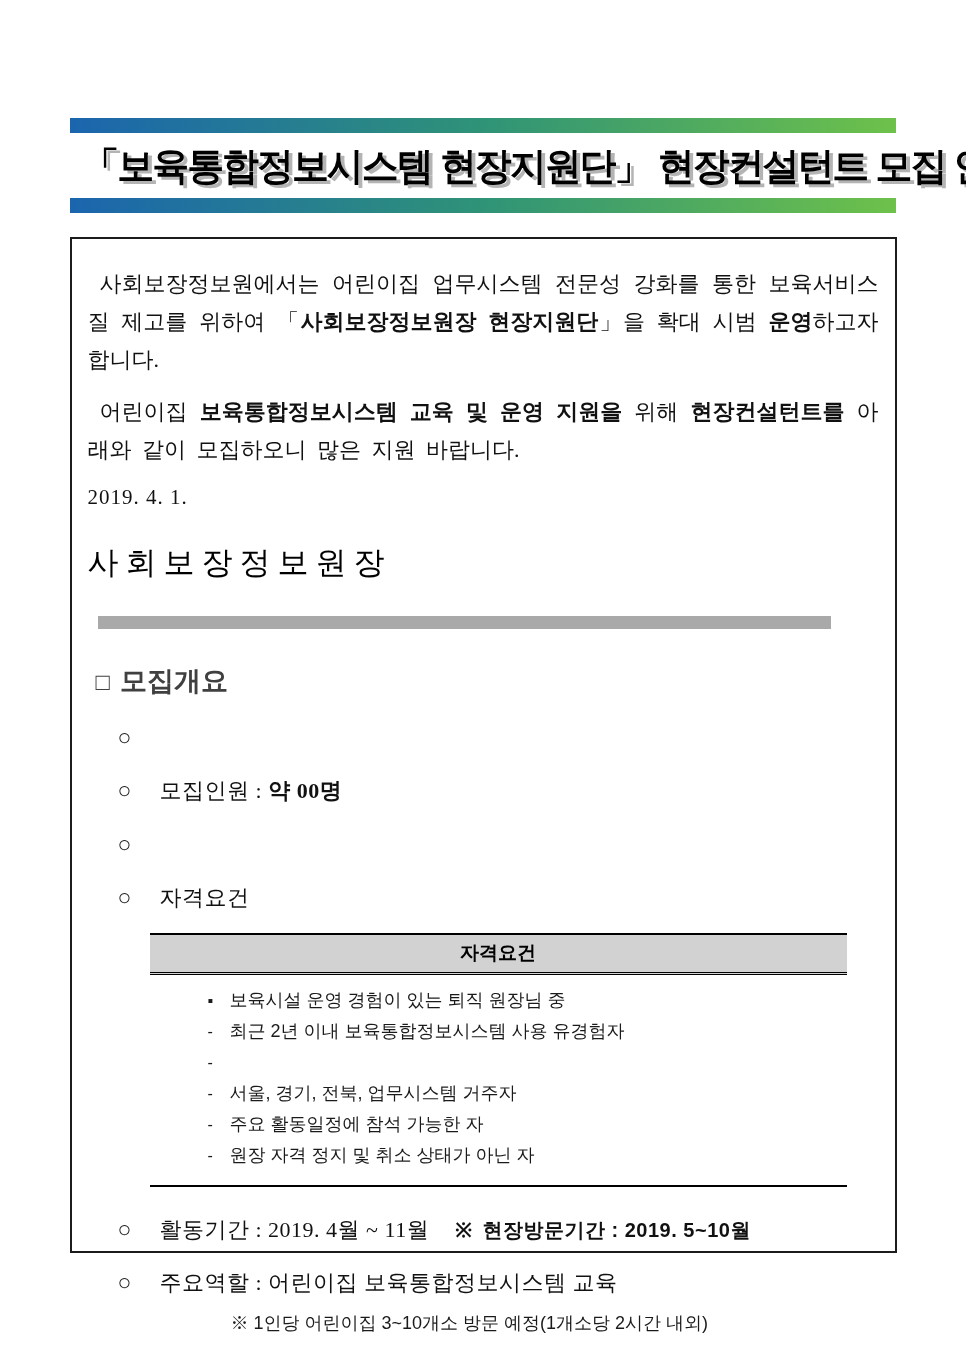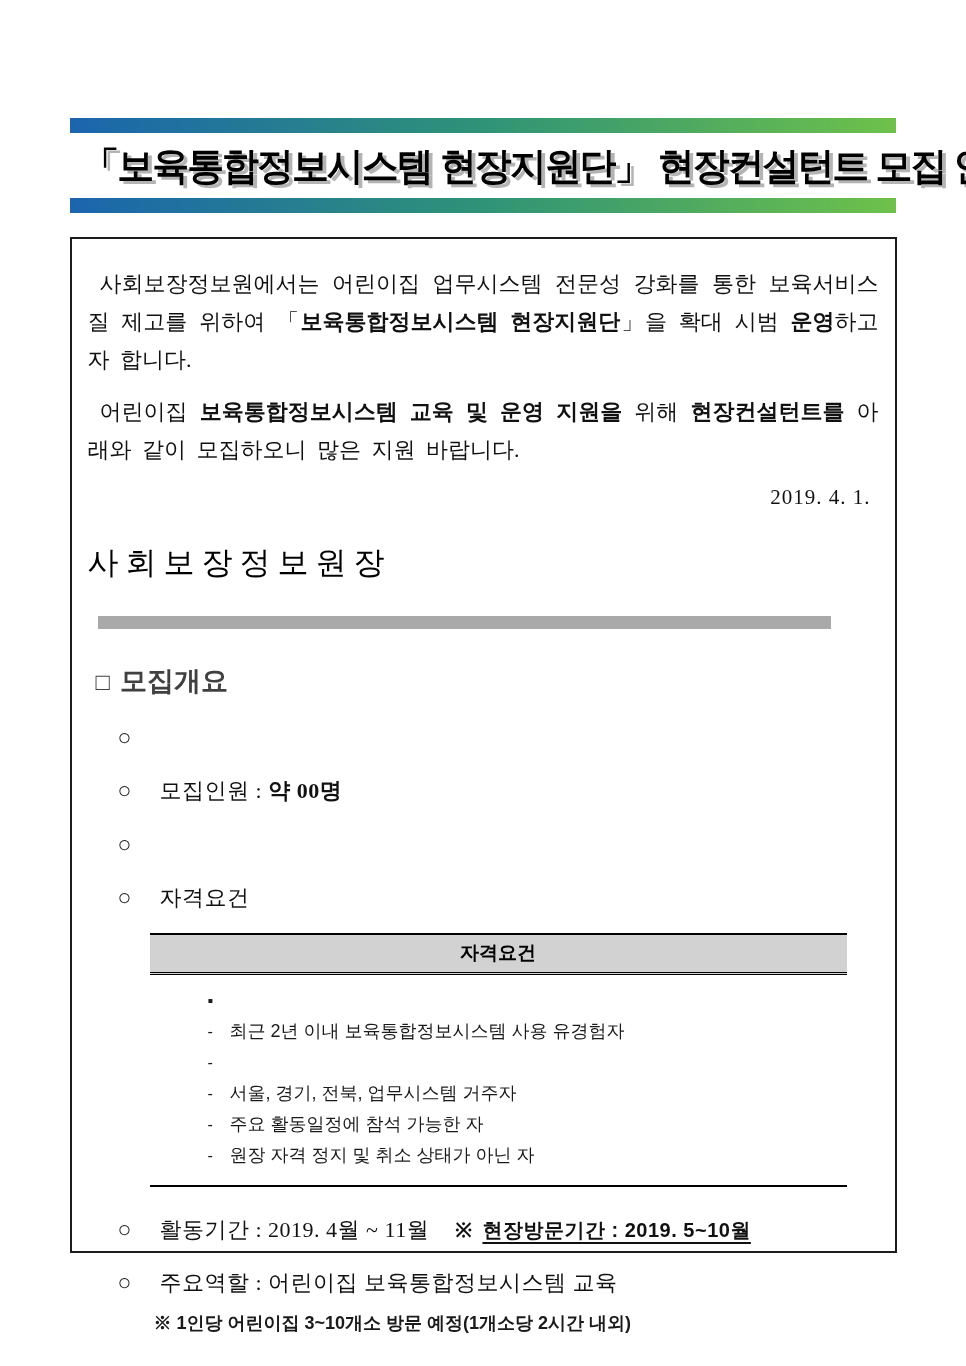--- a/index.html
+++ b/index.html
@@ -53,21 +53,20 @@
     line-height: 38px;
     text-align: justify;
     text-indent: 12px;
     word-spacing: 5px;
     margin: 0;
   }
   .para.second { margin-top: 14px; }
   .bold { font-weight: bold; }
   .date-line {
     font-size: 21px;
-    text-align: right;
     padding-right: 8px;
     margin-top: 16px;
     letter-spacing: 1px;
   }
   .signature {
     font-size: 31px;
     letter-spacing: 7px;
     margin-top: 32px;
     color: #000;
   }
@@ -156,46 +155,44 @@
   .note-marker {
     font-family: "Liberation Sans", sans-serif;
     font-weight: bold;
     font-size: 20px;
     margin: 0 10px 0 26px;
   }
   .note-underlined {
     font-family: "Liberation Sans", sans-serif;
     font-weight: bold;
     font-size: 20px;
-    text-decoration: underline;
     text-underline-offset: 5px;
     text-decoration-thickness: 2px;
   }
   .sub-note {
     font-family: "Liberation Sans", sans-serif;
     font-size: 18px;
-    margin: -12px 0 0 36px;
+    margin: -12px 0 0 113px;
     color: #1a1a1a;
-    font-weight: bold;
   }
 </style>
 </head>
 <body>
 
 <div class="page">
 
   <div class="header-wrap">
     <div class="grad-bar"></div>
     <div class="doc-title">「보육통합정보시스템 현장지원단」 현장컨설턴트 모집 안내</div>
     <div class="grad-bar"></div>
   </div>
 
   <div class="content-box">
 
-    <p class="para"><span>사회보장정보원에서는 어린이집 업무시스템 전문성 강화를 통한 보육서비스 질 제고를 위하여 「</span><span class="bold">보육통합정보시스템 현장지원단</span><span>」을 확대 시범 </span><span class="bold">운영</span><span>하고자 합니다.</span></p>
+    <p class="para"><span>사회보장정보원에서는 어린이집 업무시스템 전문성 강화를 통한 보육서비스 질 제고를 위하여 「</span><span class="bold">사회보장정보원장 현장지원단</span><span>」을 확대 시범 </span><span class="bold">운영</span><span>하고자 합니다.</span></p>
 
     <p class="para second"><span>어린이집 </span><span class="bold">보육통합정보시스템 교육 및 운영 지원을</span><span> 위해 </span><span class="bold">현장컨설턴트를</span><span> 아래와 같이 모집하오니 많은 지원 바랍니다.</span></p>
 
     <div class="date-line">2019. 4. 1.</div>
 
     <div class="signature">사회보장정보원장</div>
 
     <div class="divider"></div>
 
     <div class="section-heading"><span class="sq">□</span><span>모집개요</span></div>
@@ -219,20 +216,21 @@
         <span class="marker">○</span>
         <span>자격요건</span>
       </div>
     </div>
 
     <div class="qual-table">
       <div class="qual-header">자격요건</div>
       <div class="qual-body">
         <div class="qual-row">
           <span class="rb">▪</span>
+          <span>보육시설 운영 경험이 있는 퇴직 원장님 중</span>
         </div>
         <div class="qual-row">
           <span class="rb">-</span>
           <span>최근 2년 이내 보육통합정보시스템 사용 유경험자</span>
         </div>
         <div class="qual-row">
           <span class="rb">-</span>
         </div>
         <div class="qual-row">
           <span class="rb">-</span>

